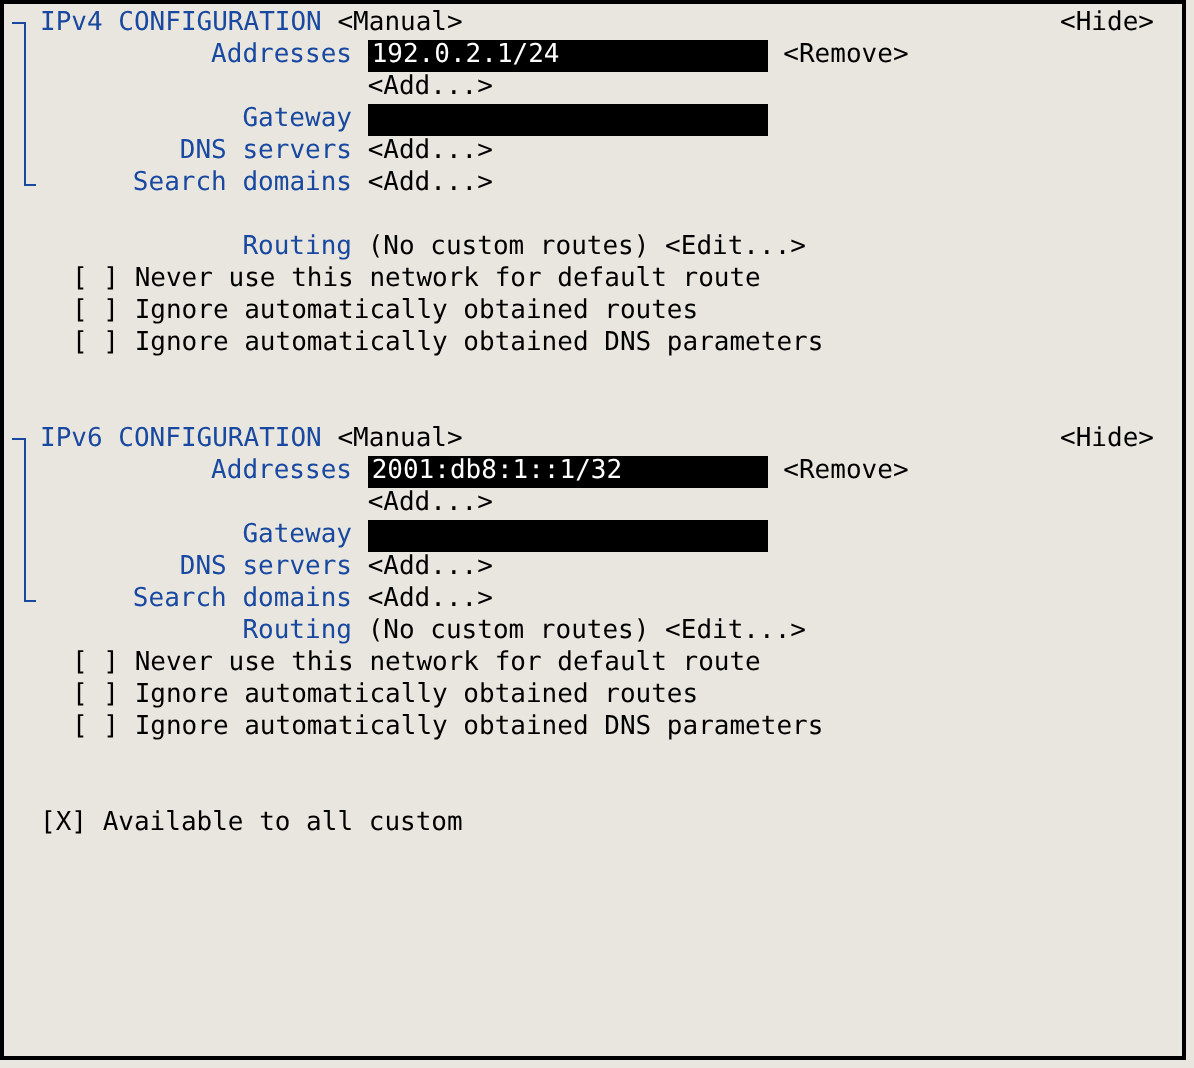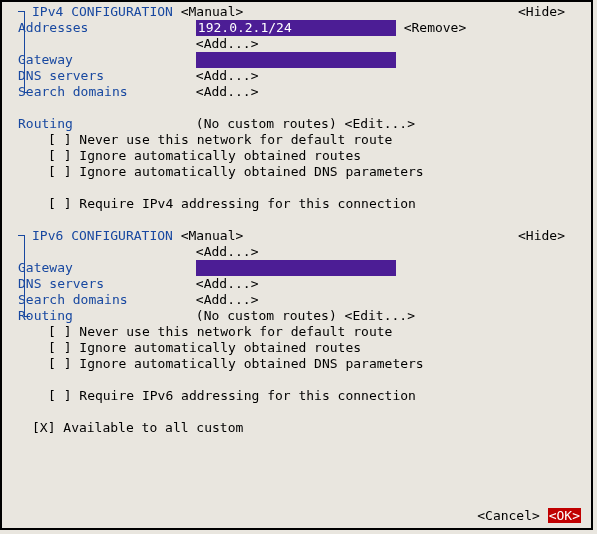--- a/index.html
+++ b/index.html
@@ -10,28 +10,28 @@
     font-size: 13px;
     line-height: 16px;
     color: #000;
   }
   .frame {
     border: 2px solid #000;
     width: 593px;
     height: 530px;
     box-sizing: border-box;
     position: relative;
-    padding: 2px 16px;
+    padding: 2px 4px;
   }
   .blue { color: #1848a0; }
   .row { white-space: pre; }
-  .label { display:inline-block; width: 170px; color:#1848a0; }
+  .label { display:inline-block; width: 170px; text-align: right; color:#1848a0; }
   .bracket { color:#000; }
   .field {
-    background: #4c1d95;
+    background: #000000;
     color: #fff;
     display: inline-block;
     width: 200px;
     padding: 0 2px;
     box-sizing: border-box;
     height: 16px;
     vertical-align: bottom;
   }
   .action { color:#000; cursor:pointer; }
   .section-line { position: relative; height:16px; }
@@ -77,43 +77,41 @@
   <div class="row"><span class="indent"></span> <span class="action">&lt;<span>Add...</span>&gt;</span></div>
   <div class="row"><span class="label">Gateway</span> <span class="field"></span></div>
   <div class="row"><span class="label">DNS servers</span> <span class="action">&lt;<span>Add...</span>&gt;</span></div>
   <div class="row"><span class="label">Search domains</span> <span class="action">&lt;<span>Add...</span>&gt;</span></div>
   <div class="row" style="height:16px"></div>
   <div class="row"><span class="label">Routing</span> <span>(No custom routes)</span> <span class="action">&lt;<span>Edit...</span>&gt;</span></div>
   <div class="cbrow"><span class="cb">[ ]</span> <span>Never use this network for default route</span></div>
   <div class="cbrow"><span class="cb">[ ]</span> <span>Ignore automatically obtained routes</span></div>
   <div class="cbrow"><span class="cb">[ ]</span> <span>Ignore automatically obtained DNS parameters</span></div>
   <div class="row" style="height:16px"></div>
-  <div class="cbrow"><span class="cb">[ ]</span> <span>Require IPv4 addressing for this connection</span></div>
 
   <div class="row" style="height:16px"></div>
 
   <div class="section-line">
     <span class="dash"></span>
     <span class="vert bot"></span>
     <span class="endcap" style="top:88px"></span>
     <span style="margin-left:14px" class="blue">IPv6 CONFIGURATION</span>
     <span class="bracket"> &lt;</span><span class="action">Manual</span><span class="bracket">&gt;</span>
     <span class="hide">&lt;<span>Hide</span>&gt;</span>
   </div>
 
+  <div class="row"><span class="label">Addresses</span> <span class="field">2001:db8:1::1/32</span> <span class="action">&lt;<span>Remove</span>&gt;</span></div>
   <div class="row"><span class="indent"></span> <span class="action">&lt;<span>Add...</span>&gt;</span></div>
   <div class="row"><span class="label">Gateway</span> <span class="field"></span></div>
   <div class="row"><span class="label">DNS servers</span> <span class="action">&lt;<span>Add...</span>&gt;</span></div>
   <div class="row"><span class="label">Search domains</span> <span class="action">&lt;<span>Add...</span>&gt;</span></div>
   <div class="row"><span class="label">Routing</span> <span>(No custom routes)</span> <span class="action">&lt;<span>Edit...</span>&gt;</span></div>
   <div class="cbrow"><span class="cb">[ ]</span> <span>Never use this network for default route</span></div>
   <div class="cbrow"><span class="cb">[ ]</span> <span>Ignore automatically obtained routes</span></div>
   <div class="cbrow"><span class="cb">[ ]</span> <span>Ignore automatically obtained DNS parameters</span></div>
   <div class="row" style="height:16px"></div>
-  <div class="cbrow"><span class="cb">[ ]</span> <span>Require IPv6 addressing for this connection</span></div>
 
   <div class="row" style="height:16px"></div>
 
   <div class="row" style="padding-left:14px"><span class="cb">[X]</span> <span>Available to all custom</span></div>
 
-  <div class="footer"><span class="action">&lt;<span>Cancel</span>&gt;</span> <span class="ok">&lt;<span>OK</span>&gt;</span></div>
 
 </div>
 
 </body></html>

